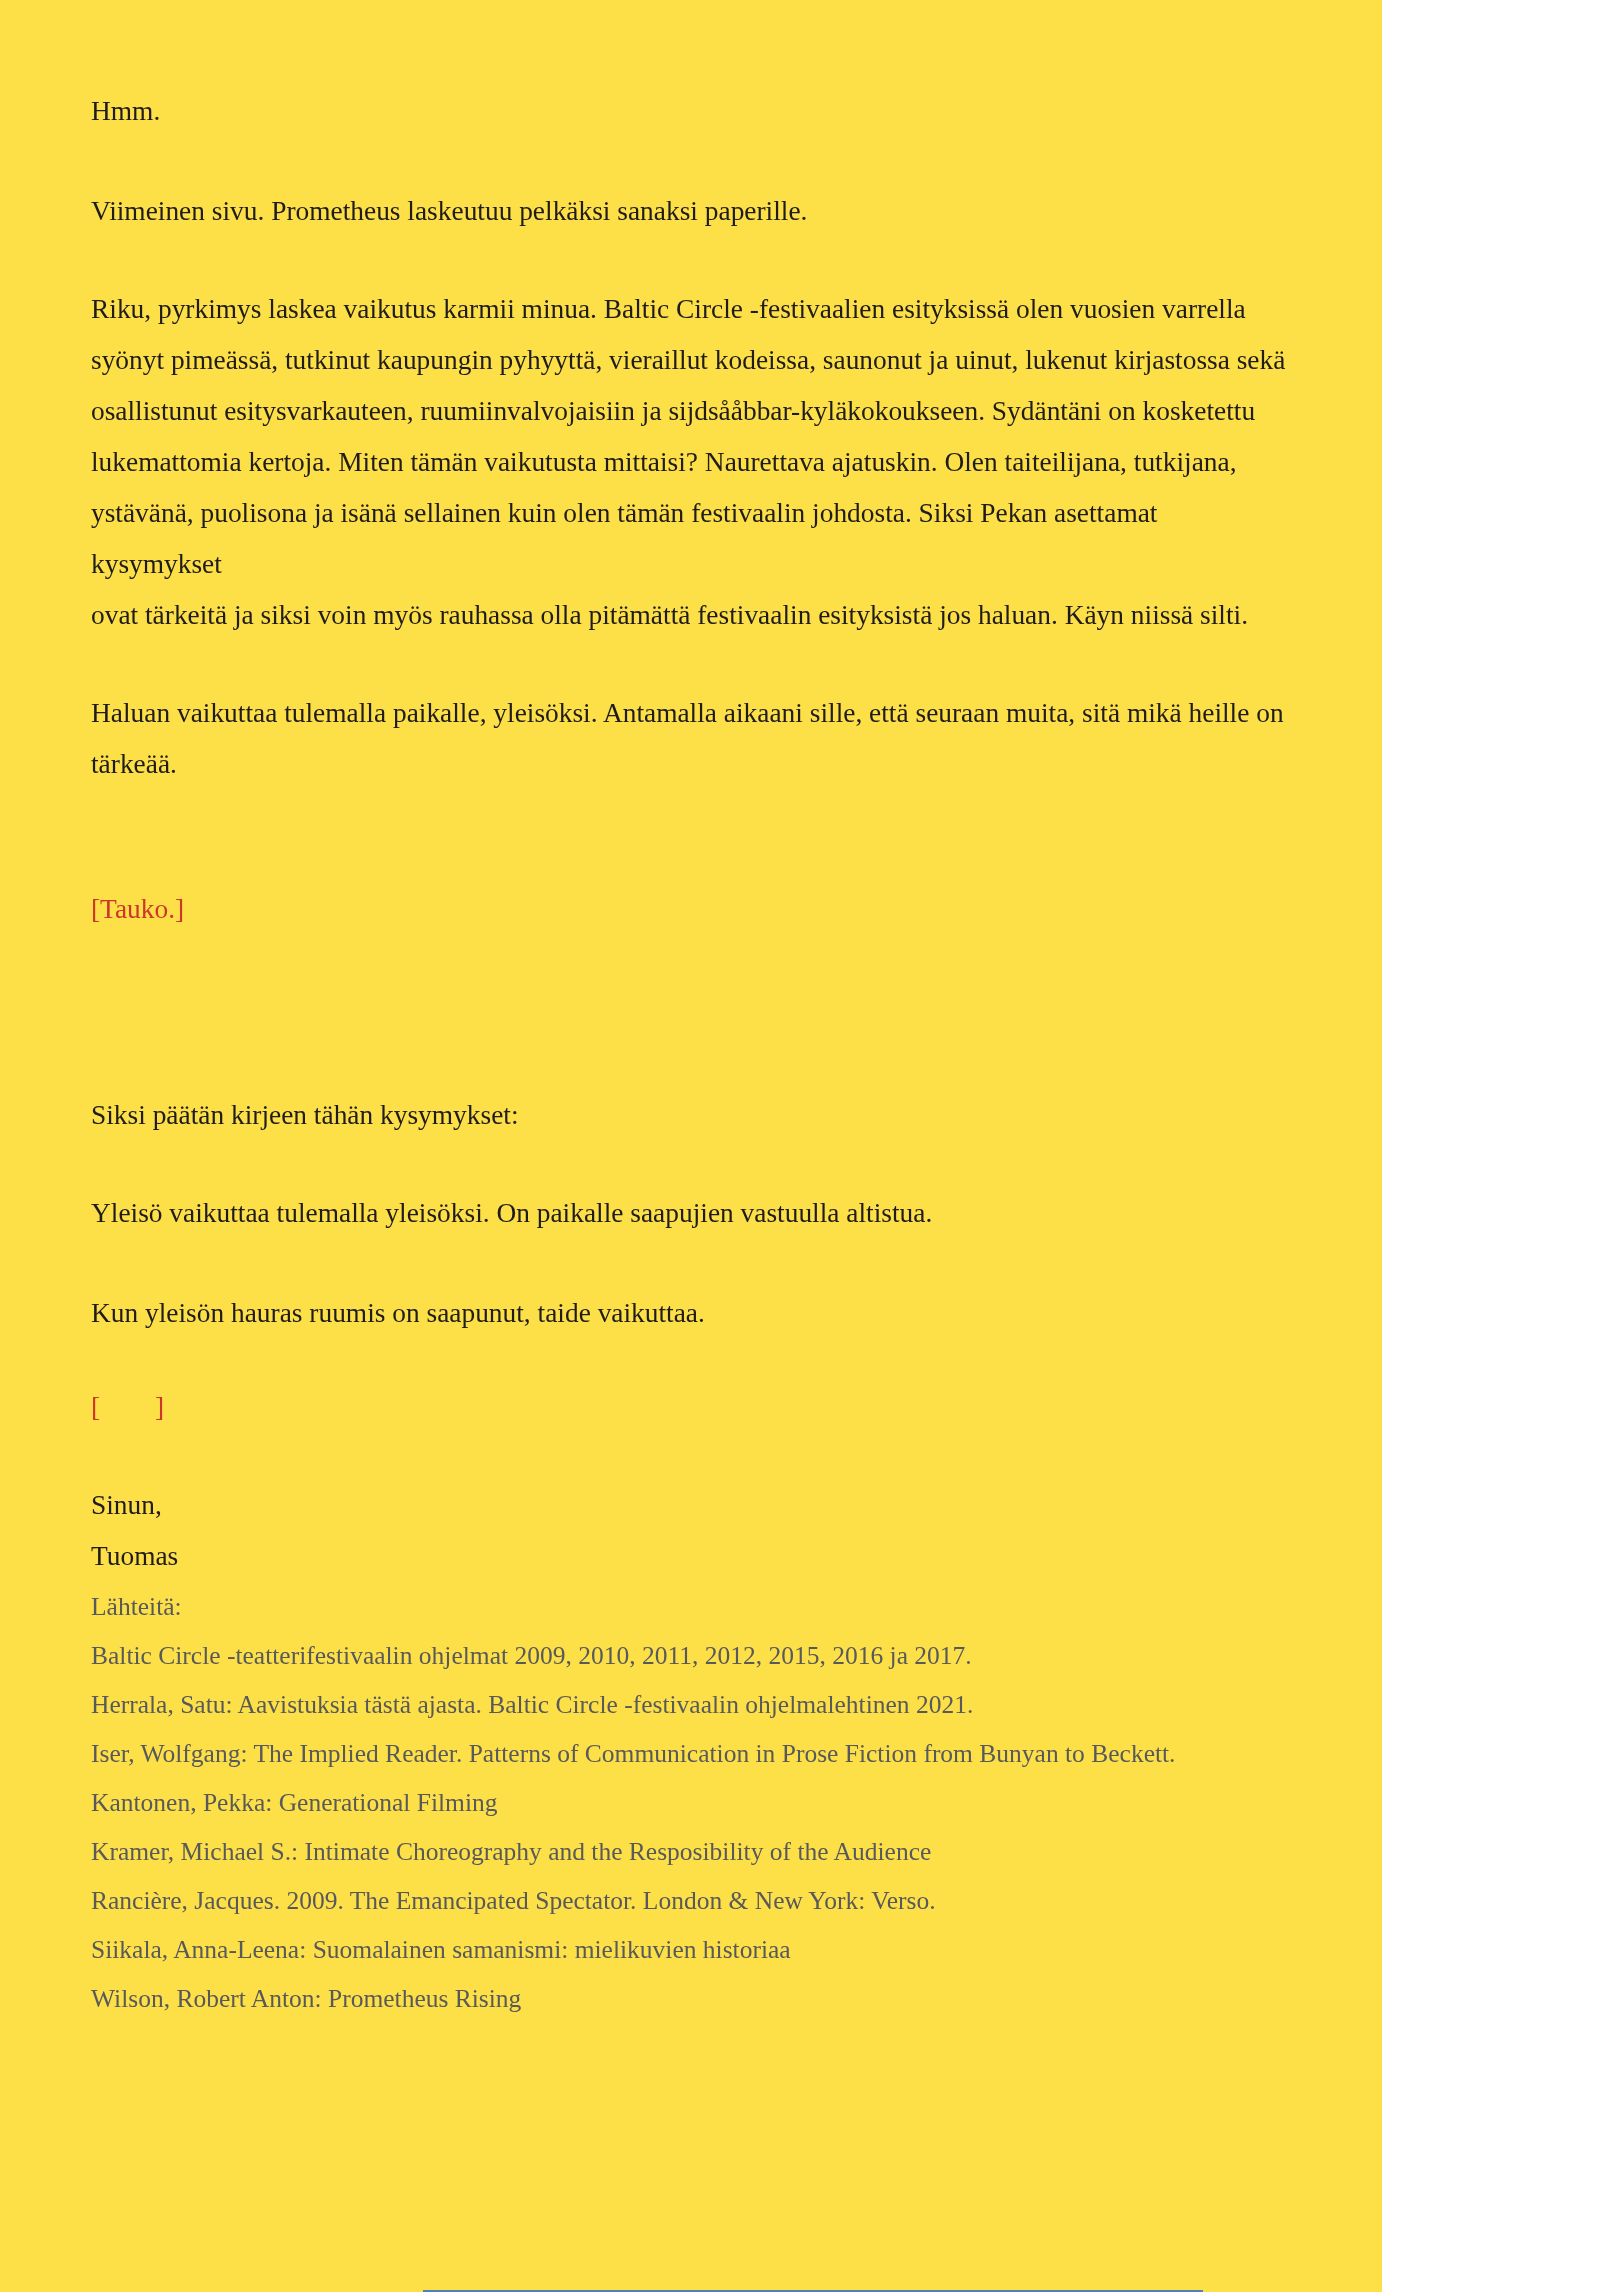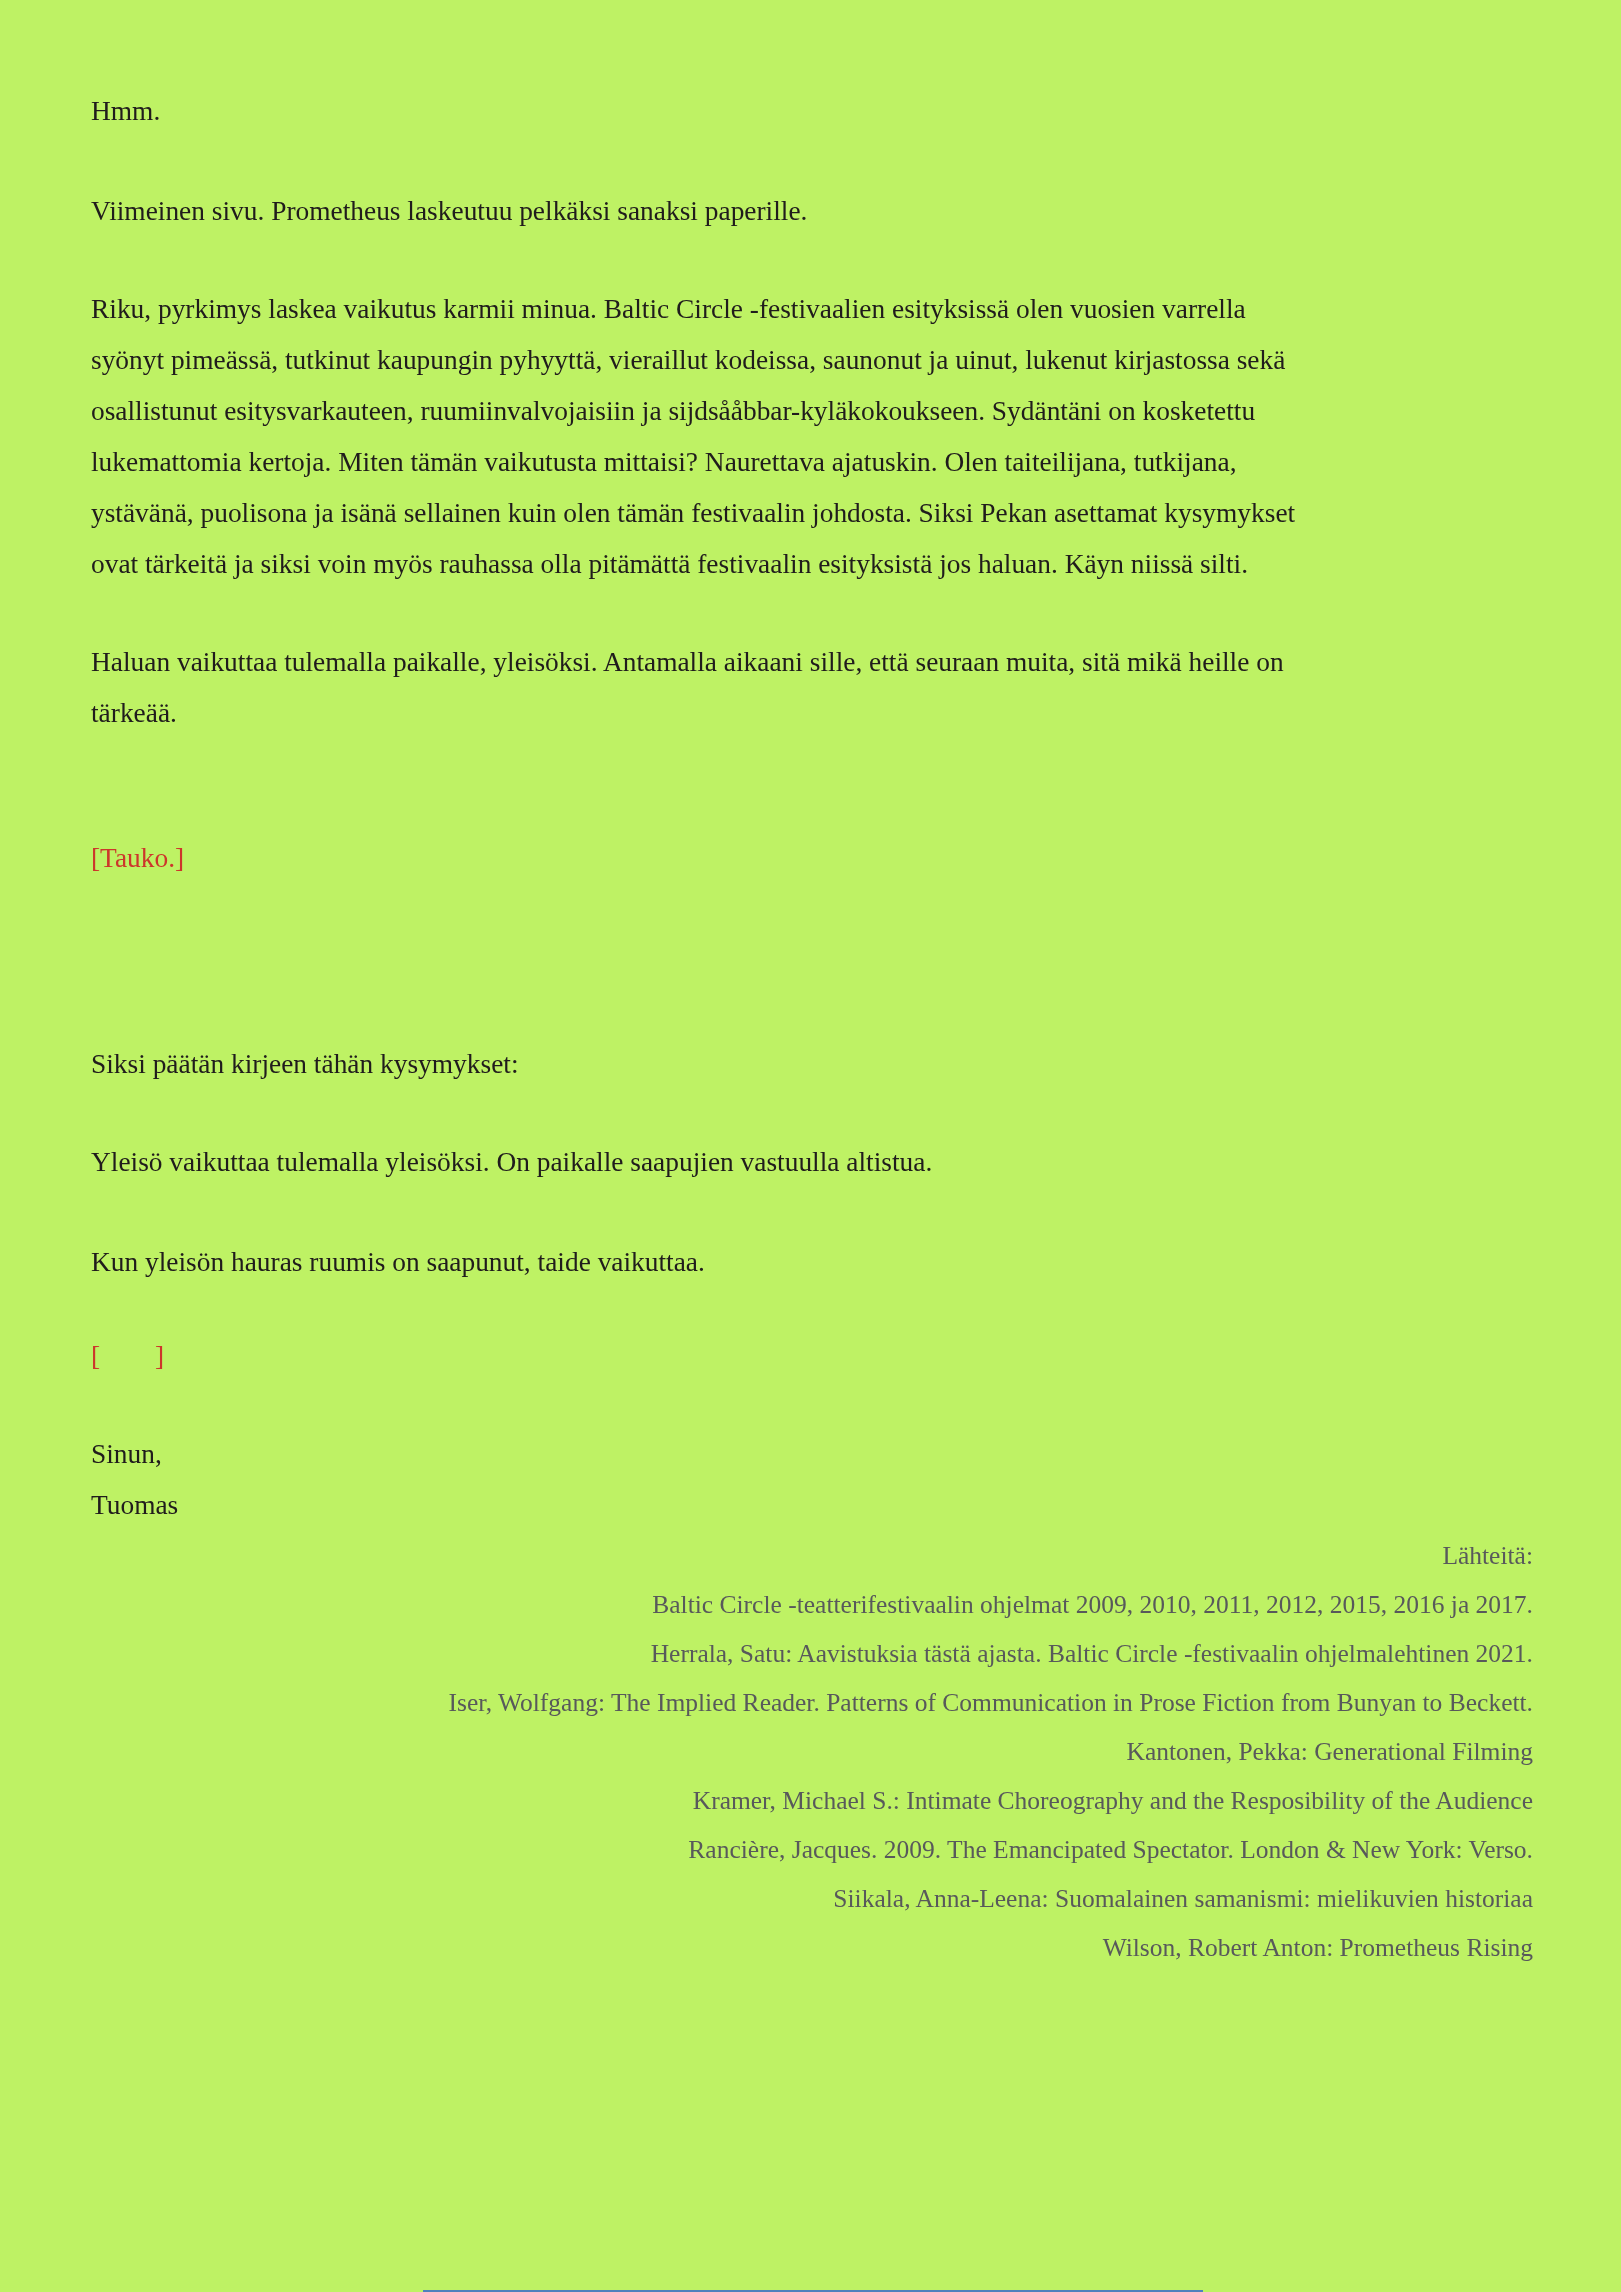--- a/index.html
+++ b/index.html
@@ -2,23 +2,23 @@
 <html lang="fi" style="--accent_red: #cd362b; --body_text: #201c1c; --source_text: #58595b; --footer_line_blue: #4f81bd;"><head>
 <meta charset="utf-8">
 <style>
   html, body {
     margin: 0;
     padding: 0;
     background: #ffffff;
   }
   .page {
     position: relative;
-    width: 1621px;
+    width: 1382px;
     height: 2293px;
-    background: #bef264;
+    background: #fde047;
     font-family: "Liberation Serif", serif;
     overflow: hidden;
     box-sizing: border-box;
     padding: 86px 88px 8px 91px;
   }
   .para {
     margin: 0;
     font-size: 27.4px;
     line-height: 51px;
     color: var(--body_text, #201c1c);
@@ -26,21 +26,21 @@
     max-width: 1451px;
   }
   .red { color: var(--accent_red, #cd362b); }
   .italic { font-style: italic; }
   .mt48  { margin-top: 47px; }
   .mt50  { margin-top: 49px; font-family: Liberation Serif, serif; }
   .mt96  { margin-top: 94px; }
   .mt152 { margin-top: 149px; }
   .mt158 { margin-top: 155px; }
   .mt44  { margin-top: 43px; }
-  .sources { margin: 0; text-align: right; }
+  .sources { margin: 0; }
   .source {
     margin: 0;
     font-size: 25.5px;
     line-height: 49px;
     color: var(--source_text, #58595b);
     white-space: pre-line;
     max-width: 1451px;
   }
   .footer-line {
     position: absolute;

